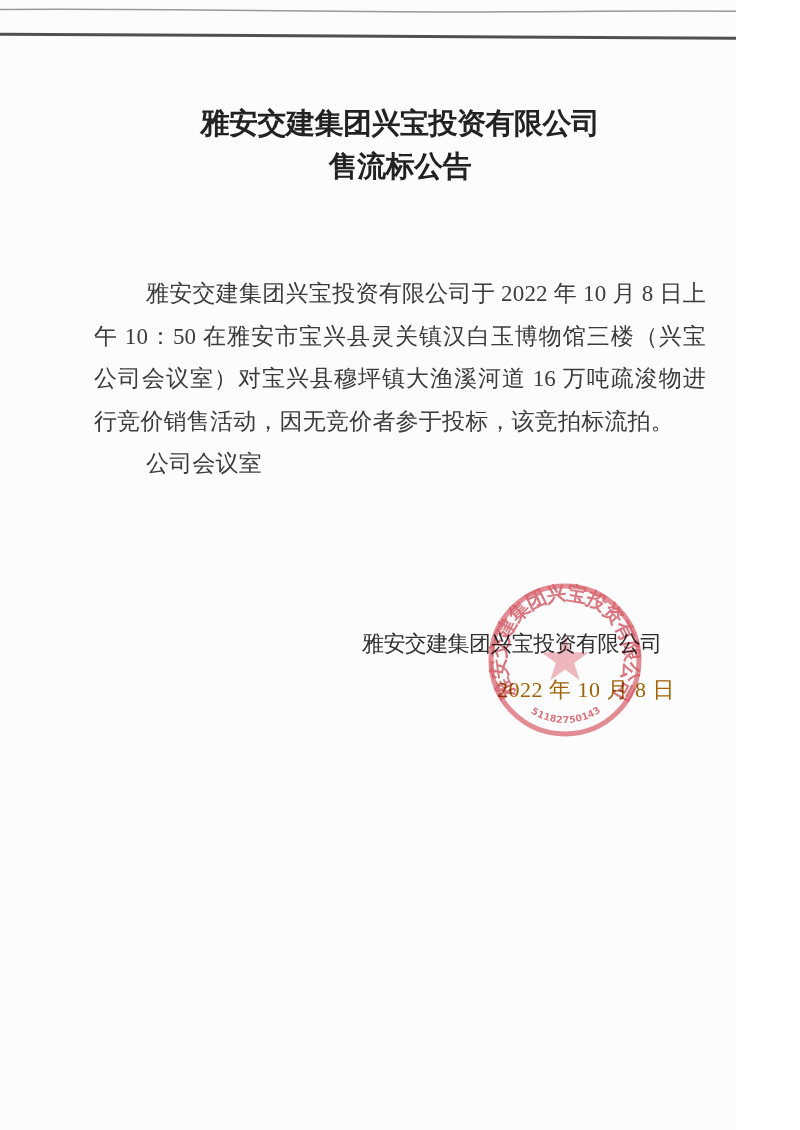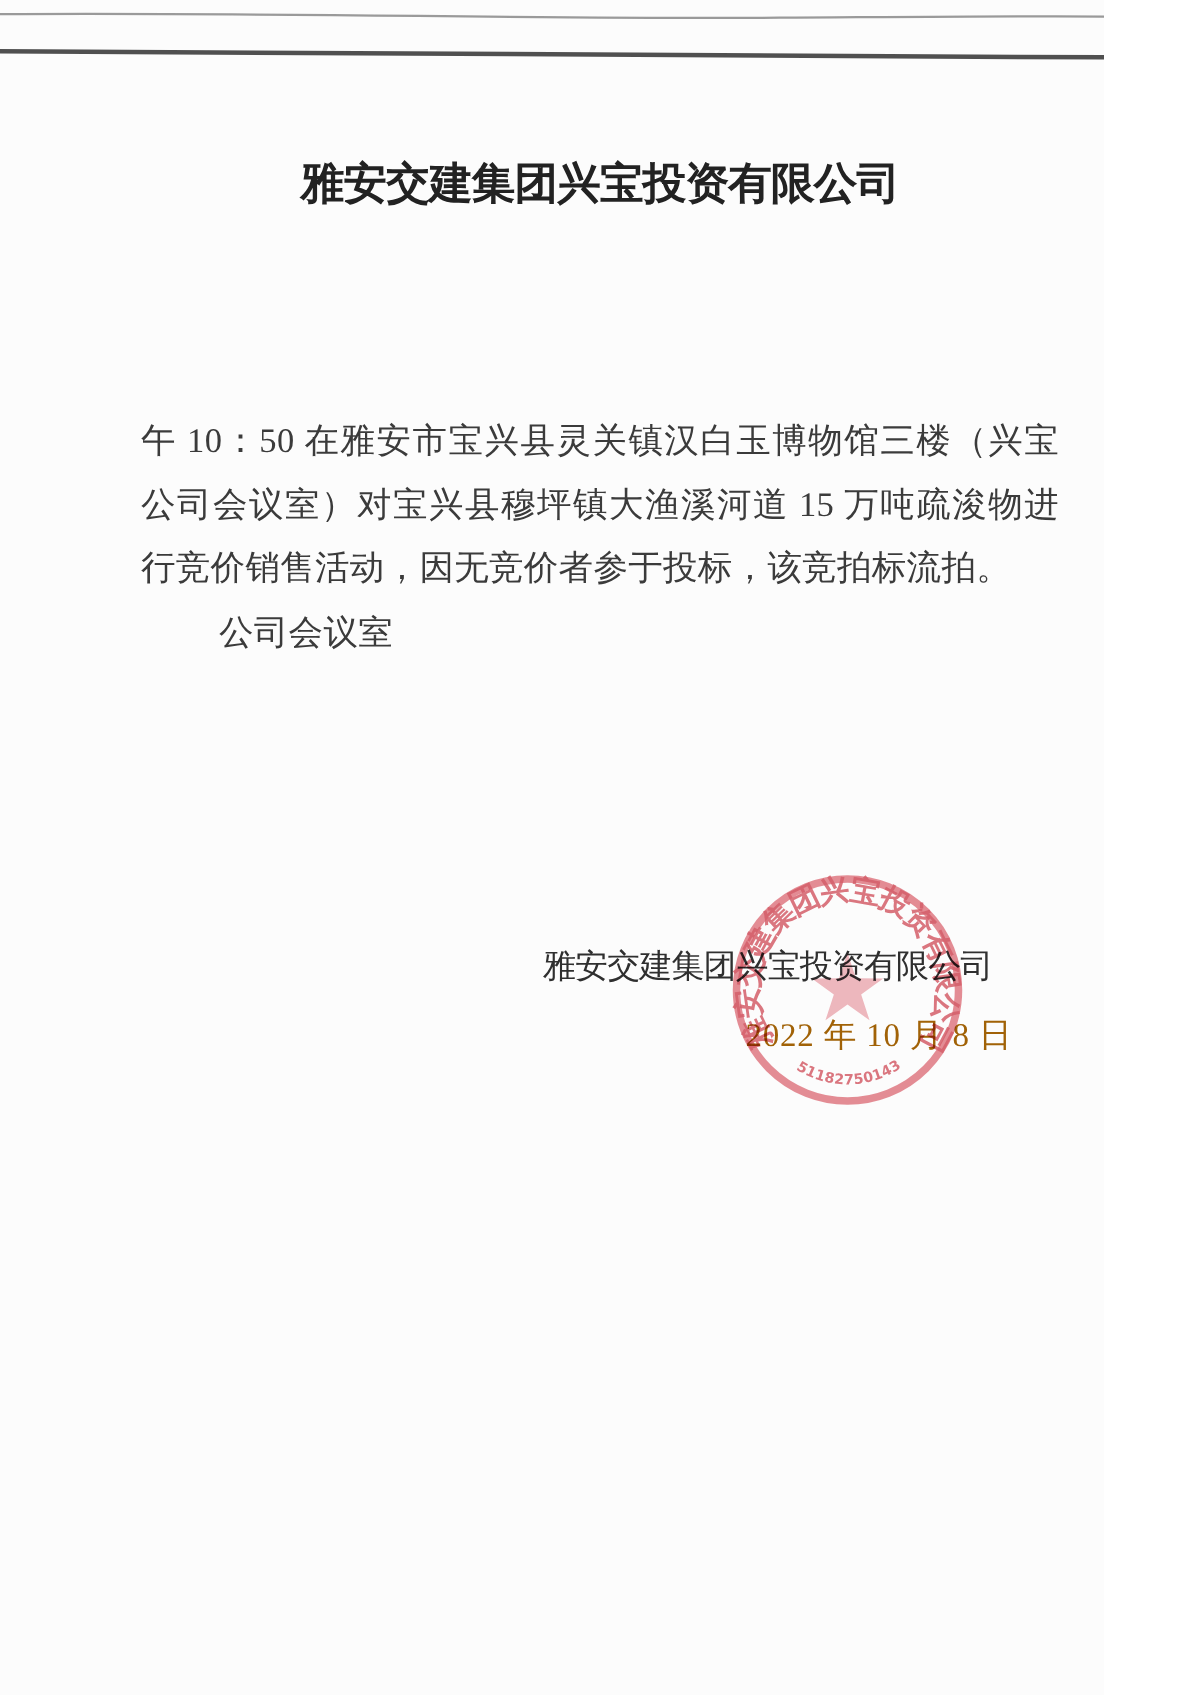--- a/index.html
+++ b/index.html
@@ -88,25 +88,27 @@
 
 <div class="page">
 
   <svg class="scan-lines" width="800" height="60" viewBox="0 0 800 60">
     <path d="M0,9.5 C180,8.2 360,12.8 520,11.8 S720,10.2 800,12.2" fill="none" stroke="#8f8f8f" stroke-width="1.5" opacity="0.9"></path>
     <path d="M0,34.2 C250,35.2 520,36.2 800,38.6" fill="none" stroke="#474747" stroke-width="3" opacity="0.95"></path>
   </svg>
 
   <div class="title-block">
     <div>雅安交建集团兴宝投资有限公司</div>
+    <div>售流标公告</div>
   </div>
 
   <div class="body-block">
+    <div class="bline indent">雅安交建集团兴宝投资有限公司于 2022 年 10 月 8 日上</div>
     <div class="bline">午 10：50 在雅安市宝兴县灵关镇汉白玉博物馆三楼（兴宝</div>
-    <div class="bline">公司会议室）对宝兴县穆坪镇大渔溪河道 15 万吨疏浚物进</div>
+    <div class="bline">公司会议室）对宝兴县穆坪镇大渔溪河道 16 万吨疏浚物进</div>
     <div class="bline no-just">行竞价销售活动，因无竞价者参于投标，该竞拍标流拍。</div>
     <div class="bline no-just indent">公司会议室</div>
   </div>
 
   <div class="sig-name">雅安交建集团兴宝投资有限公司</div>
   <div class="sig-date">2022 年 10 月 8 日</div>
 
   <svg class="seal" viewBox="0 0 190 190">
     <defs>
       <path id="seal-arc-top" d="M 45.85 129.4 A 60 60 0 1 1 144.15 129.4"></path>

